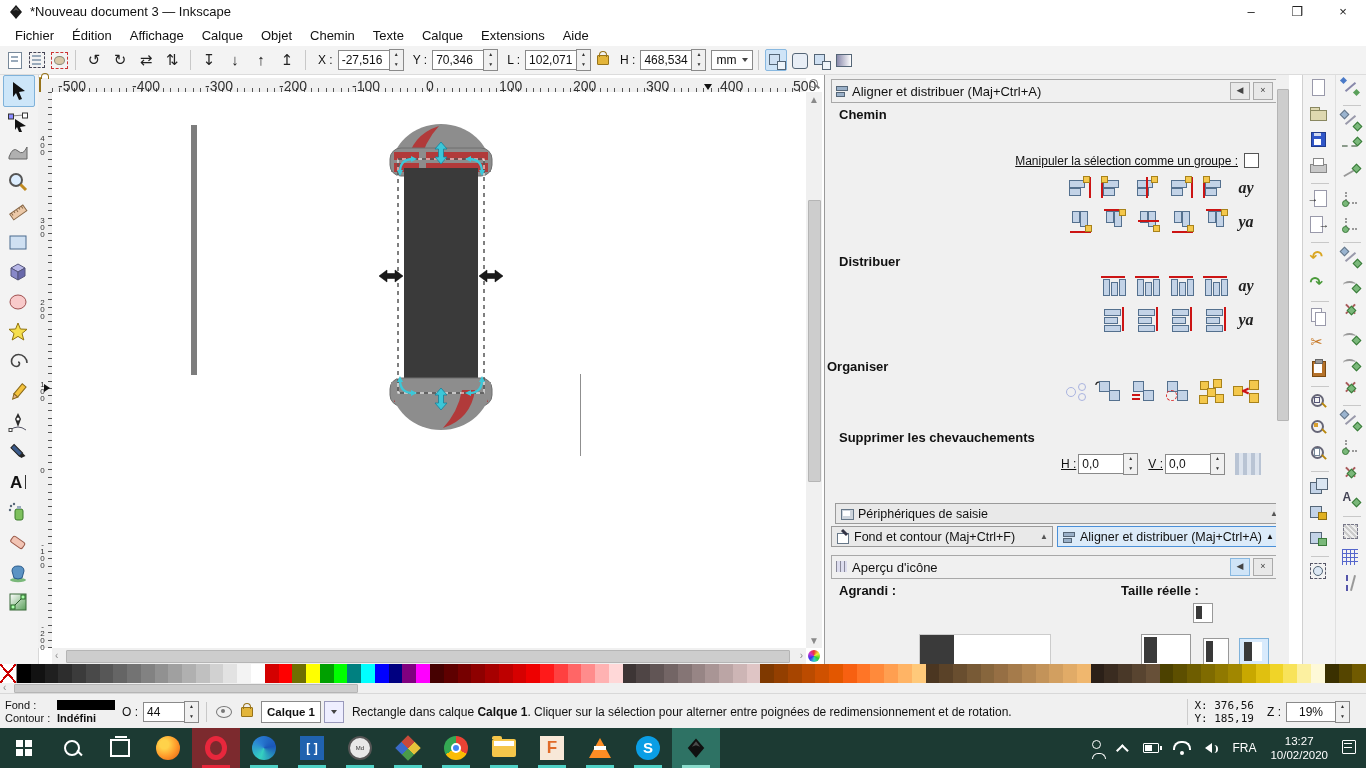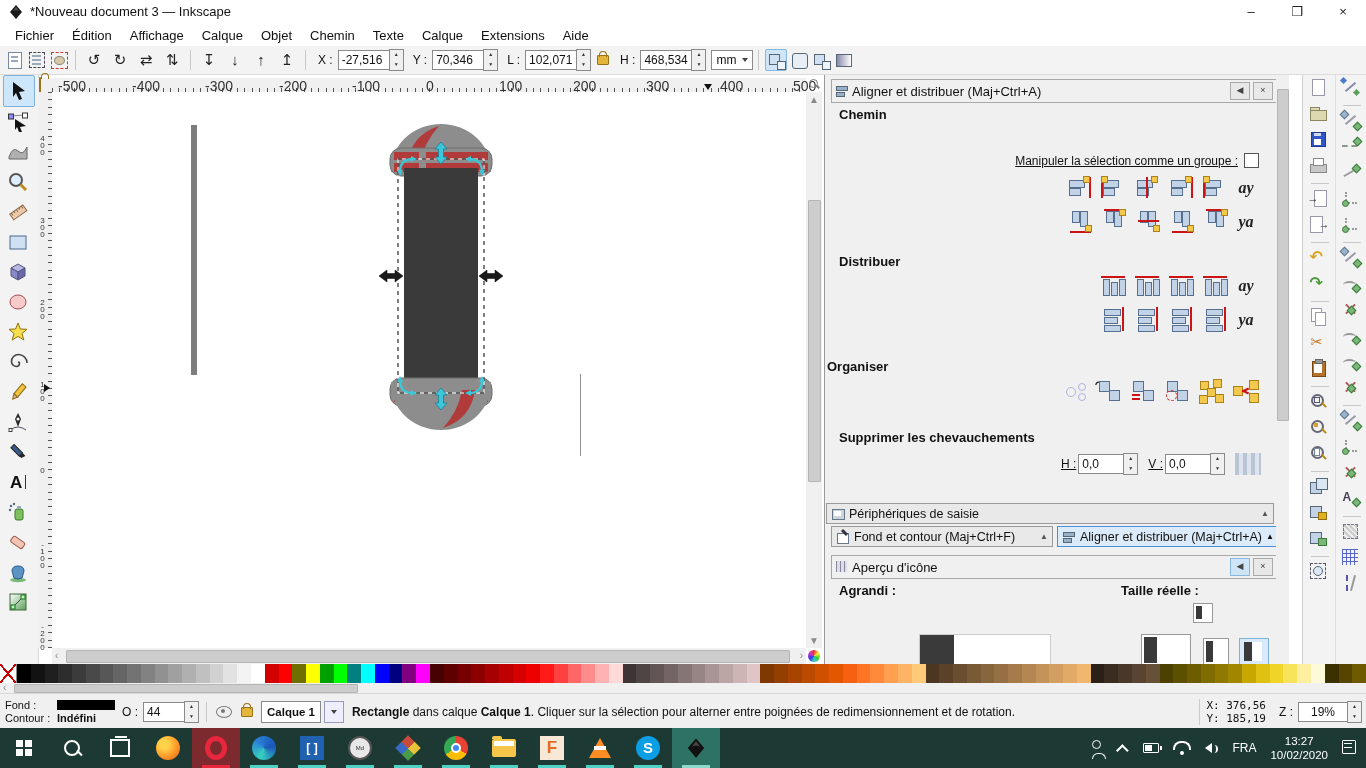--- a/index.html
+++ b/index.html
@@ -601,21 +601,21 @@
     <div class="spin">
         <span class="val" style="min-width:38px">0,0</span>
         <span class="arr">
           <b>▲</b>
           <b>▼</b>
         </span>
       </div>
     <span style="width:26px;height:22px;margin-left:8px;background:repeating-linear-gradient(90deg,#b9c4d4 0 4px,#dde4ee 4px 8px)"></span>
   </div>
 
-  <div class="docktab" style="left:1px;top:428px;width:448px">
+  <div class="docktab" style="left:10px;top:428px;width:448px">
     <span class="pi" style="width:14px;height:14px;margin-right:4px">
         <i style="left:1px;top:2px;width:11px;height:9px;background:#cdd4dc;border:1px solid #678"></i>
         <i style="left:3px;top:4px;width:7px;height:5px;background:#fff"></i>
       </span>
     <span>Périphériques de saisie</span>
     <span class="tri">▲</span>
   </div>
   <div class="docktab" style="left:6px;top:451px;width:222px">
     <span class="pi" style="width:14px;height:14px;margin-right:4px">
         <i style="left:1px;top:3px;width:10px;height:9px;background:#fff;border:1px solid #678"></i>
@@ -970,27 +970,27 @@
     </span>
   <span class="padlock" style="margin:0 5px"></span>
   <div style="display:flex;align-items:center;background:#fff;border:1px solid #8a8a8a;height:20px;padding:0 5px;margin:0 3px">
     <b style="font-size:11.5px"><span>Calque 1</span></b>
   </div>
   <div style="width:18px;height:20px;background:#eef;border:1px solid #99b;display:flex;align-items:center;justify-content:center">
       <span class="chev"></span>
     </div>
   <div style="margin-left:8px;flex:1;white-space:nowrap;overflow:hidden">
     
-  <span style="font-weight: bold;">Rectangle</span><span style="font-weight: normal;">  dans calque </span><span style="font-weight: bold;">Calque 1</span><span style="font-weight: normal;">. Cliquer sur la sélection pour alterner entre poignées de redimensionnement et de rotation.</span></div>
+  <span style="font-weight: normal;">Rectangle</span><span style="font-weight: normal;">  dans calque </span><span style="font-weight: bold;">Calque 1</span><span style="font-weight: normal;">. Cliquer sur la sélection pour alterner entre poignées de redimensionnement et de rotation.</span></div>
   <div style="font-family:'DejaVu Sans Mono','Liberation Mono',monospace;font-size:11px;line-height:13px;text-align:right;border-left:1px solid #ccc;padding:0 6px">
     <div><span>X:</span> <span>376,56</span></div>
     <div><span>Y:</span> <span>185,19</span></div>
   </div>
   <span class="flab">Z :</span>
-  <div class="spin" style="margin-right:4px">
+  <div class="spin" style="margin-right:16px">
       <span class="val" style="min-width:42px;text-align:center">19%</span>
       <span class="arr">
         <b>▲</b>
         <b>▼</b>
       </span>
     </div>
 </div>
 
 <div id="taskbar">
   <div class="task">

